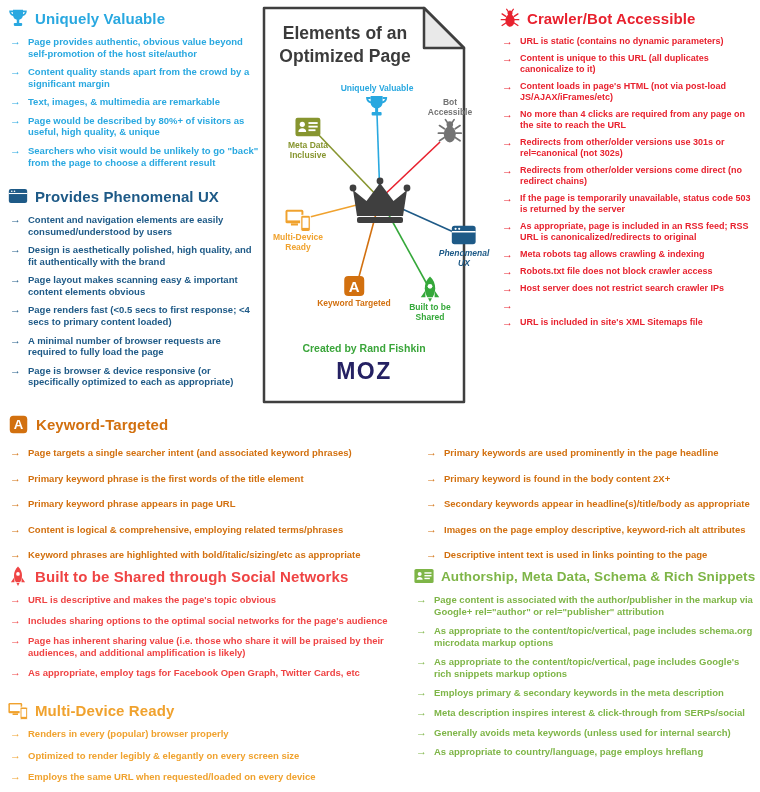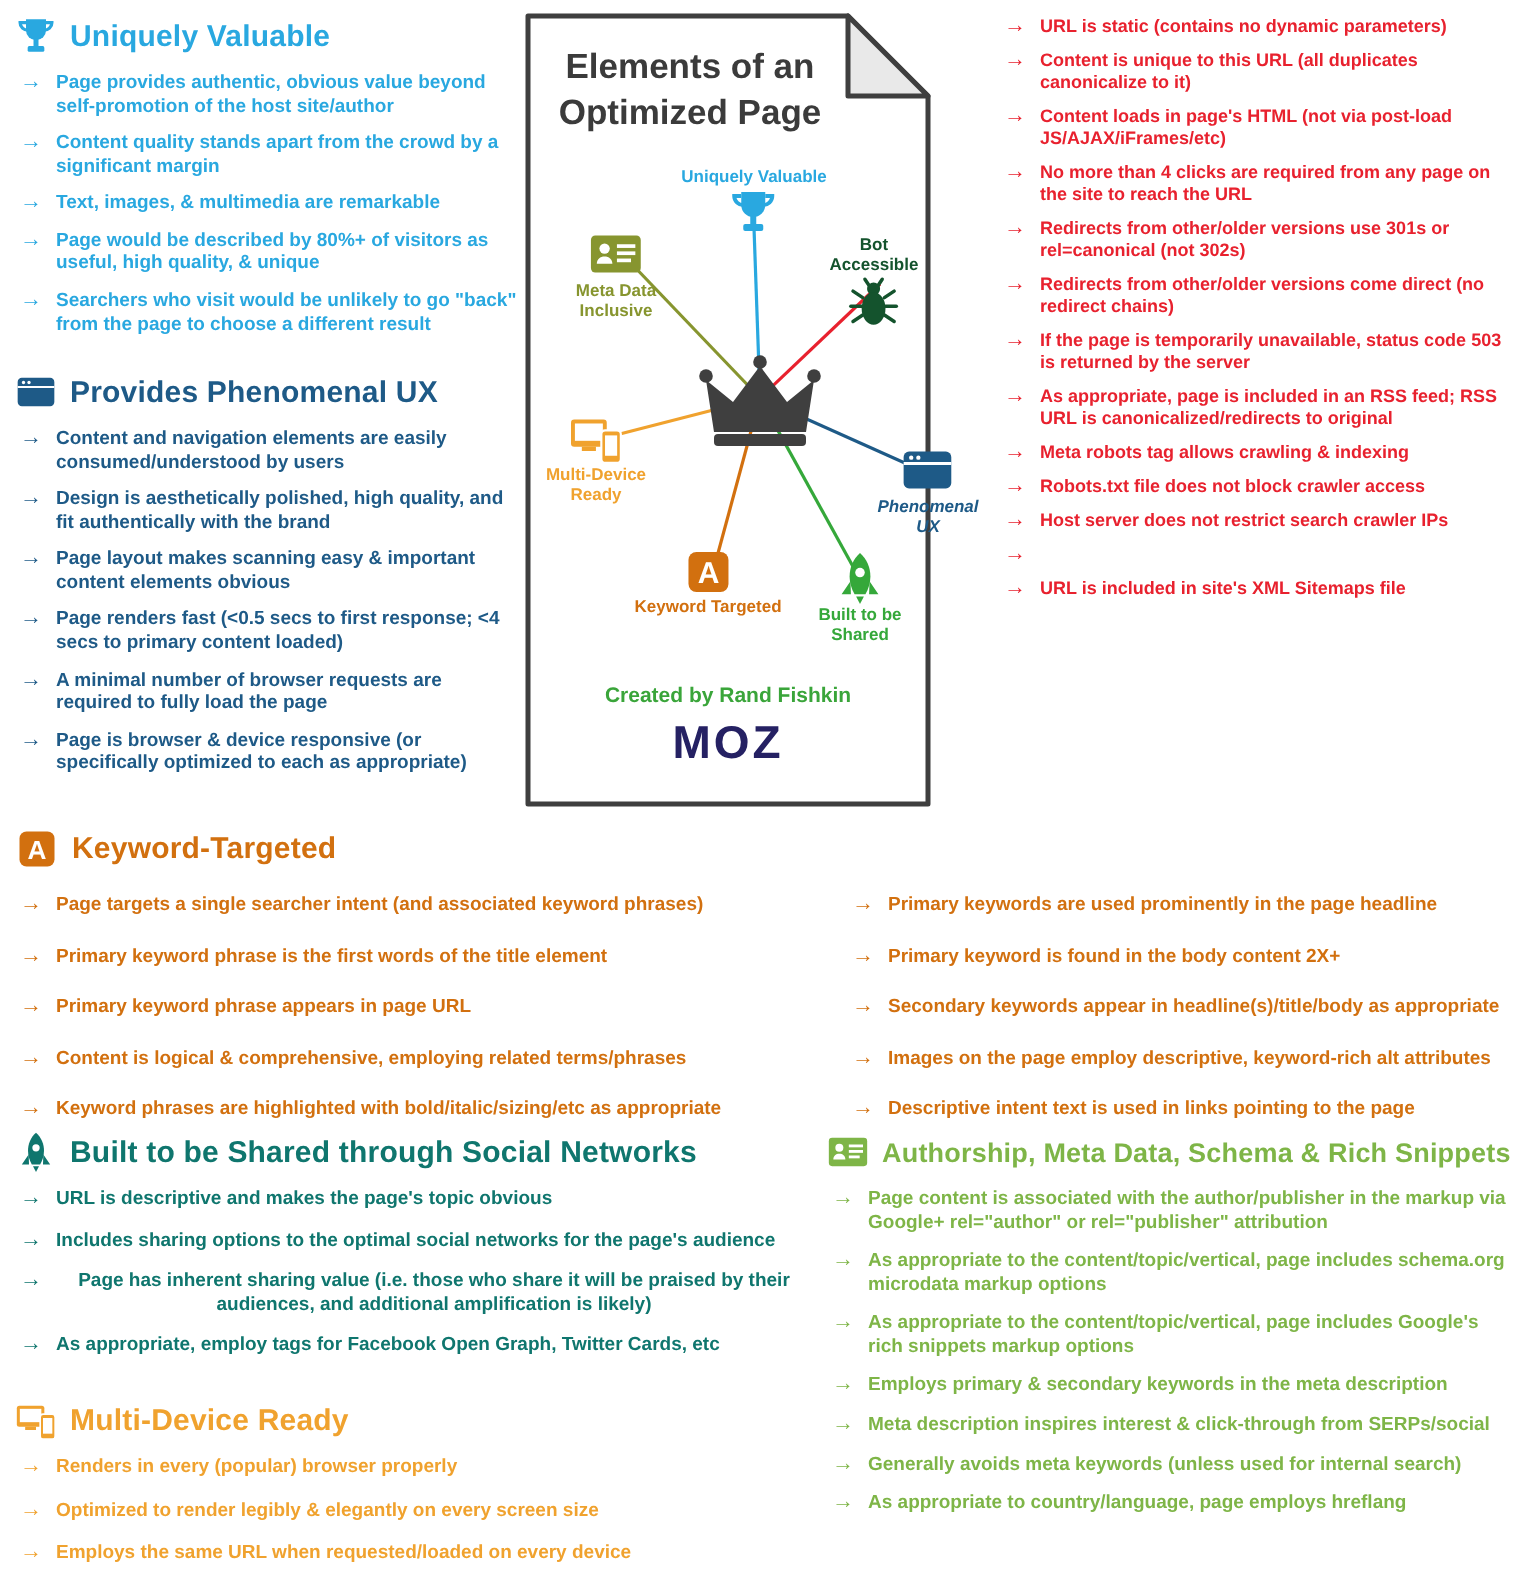--- a/index.html
+++ b/index.html
@@ -19,21 +19,21 @@
   .sec-uv{left:8px;top:8px;width:252px;color:#29a8e0;}
   .sec-ux{left:8px;top:186px;width:252px;color:#1e5a87;}
   .sec-crawler{left:500px;top:8px;width:256px;color:#e8212e;}
   .sec-crawler .it{font-size:9px;margin-bottom:6px;}
   .sec-kt{left:8px;top:414px;width:748px;color:#d2700f;}
   .sec-kt .hic{width:21px;height:21px;}
   .kt-cols{display:flex;gap:22px;margin-top:12px;}
   .kt-col1{width:392px;}
   .kt-col2{width:330px;}
   .sec-kt .it{margin-bottom:14px;}
-  .sec-shared{left:8px;top:566px;width:398px;color:#0f766e;text-align:center;}
+  .sec-shared{left:8px;top:566px;width:398px;color:#ef4444;}
   .sec-shared .it{margin-bottom:9px;}
   .sec-md{left:8px;top:700px;width:398px;color:#f0a22e;}
   .sec-md .it{margin-bottom:10px;}
   .sec-auth{left:414px;top:566px;width:342px;color:#7eb547;}
   .sec-auth .hdr h2{font-size:13.5px;}
   .sec-auth .it{margin-bottom:8px;}
 
   
   .diagram{position:absolute;left:262px;top:6px;width:230px;height:406px;}
   .dg-svg{position:absolute;left:0;top:0;}
@@ -178,20 +178,26 @@
           <span>A minimal number of browser requests are required to fully load the page</span>
         </li>
       <li class="it">
           <span class="arr">→</span>
           <span>Page is browser &amp; device responsive (or specifically optimized to each as appropriate)</span>
         </li>
     </ul>
   </section>
 
   <section class="sec sec-crawler">
+    <div class="hdr">
+      <svg class="hic">
+          <use href="#i-bug"></use>
+        </svg>
+      <h2>Crawler/Bot Accessible</h2>
+    </div>
     <ul class="checklist">
       <li class="it">
           <span class="arr">→</span>
           <span>URL is static (contains no dynamic parameters)</span>
         </li>
       <li class="it">
           <span class="arr">→</span>
           <span>Content is unique to this URL (all duplicates canonicalize to it)</span>
         </li>
       <li class="it">
@@ -266,21 +272,21 @@
     </div>
 
     <div class="node" style="left:46px;top:108px;color:#87952f;">
       <svg class="nic" width="26" height="26">
           <use href="#i-idcard"></use>
         </svg>
       <div class="nlabel">Meta Data
 Inclusive</div>
     </div>
 
-    <div class="node" style="left:175px;top:92px;color:#14532d;margin-top:20px;">
+    <div class="node" style="left:188px;top:92px;color:#737373;">
       <div class="nlabel">Bot
 Accessible</div>
       <svg class="nic" width="26" height="26">
           <use href="#i-bug"></use>
         </svg>
     </div>
 
     <svg class="crown" viewBox="0 0 64 52">
         <use href="#i-crown"></use>
       </svg>

